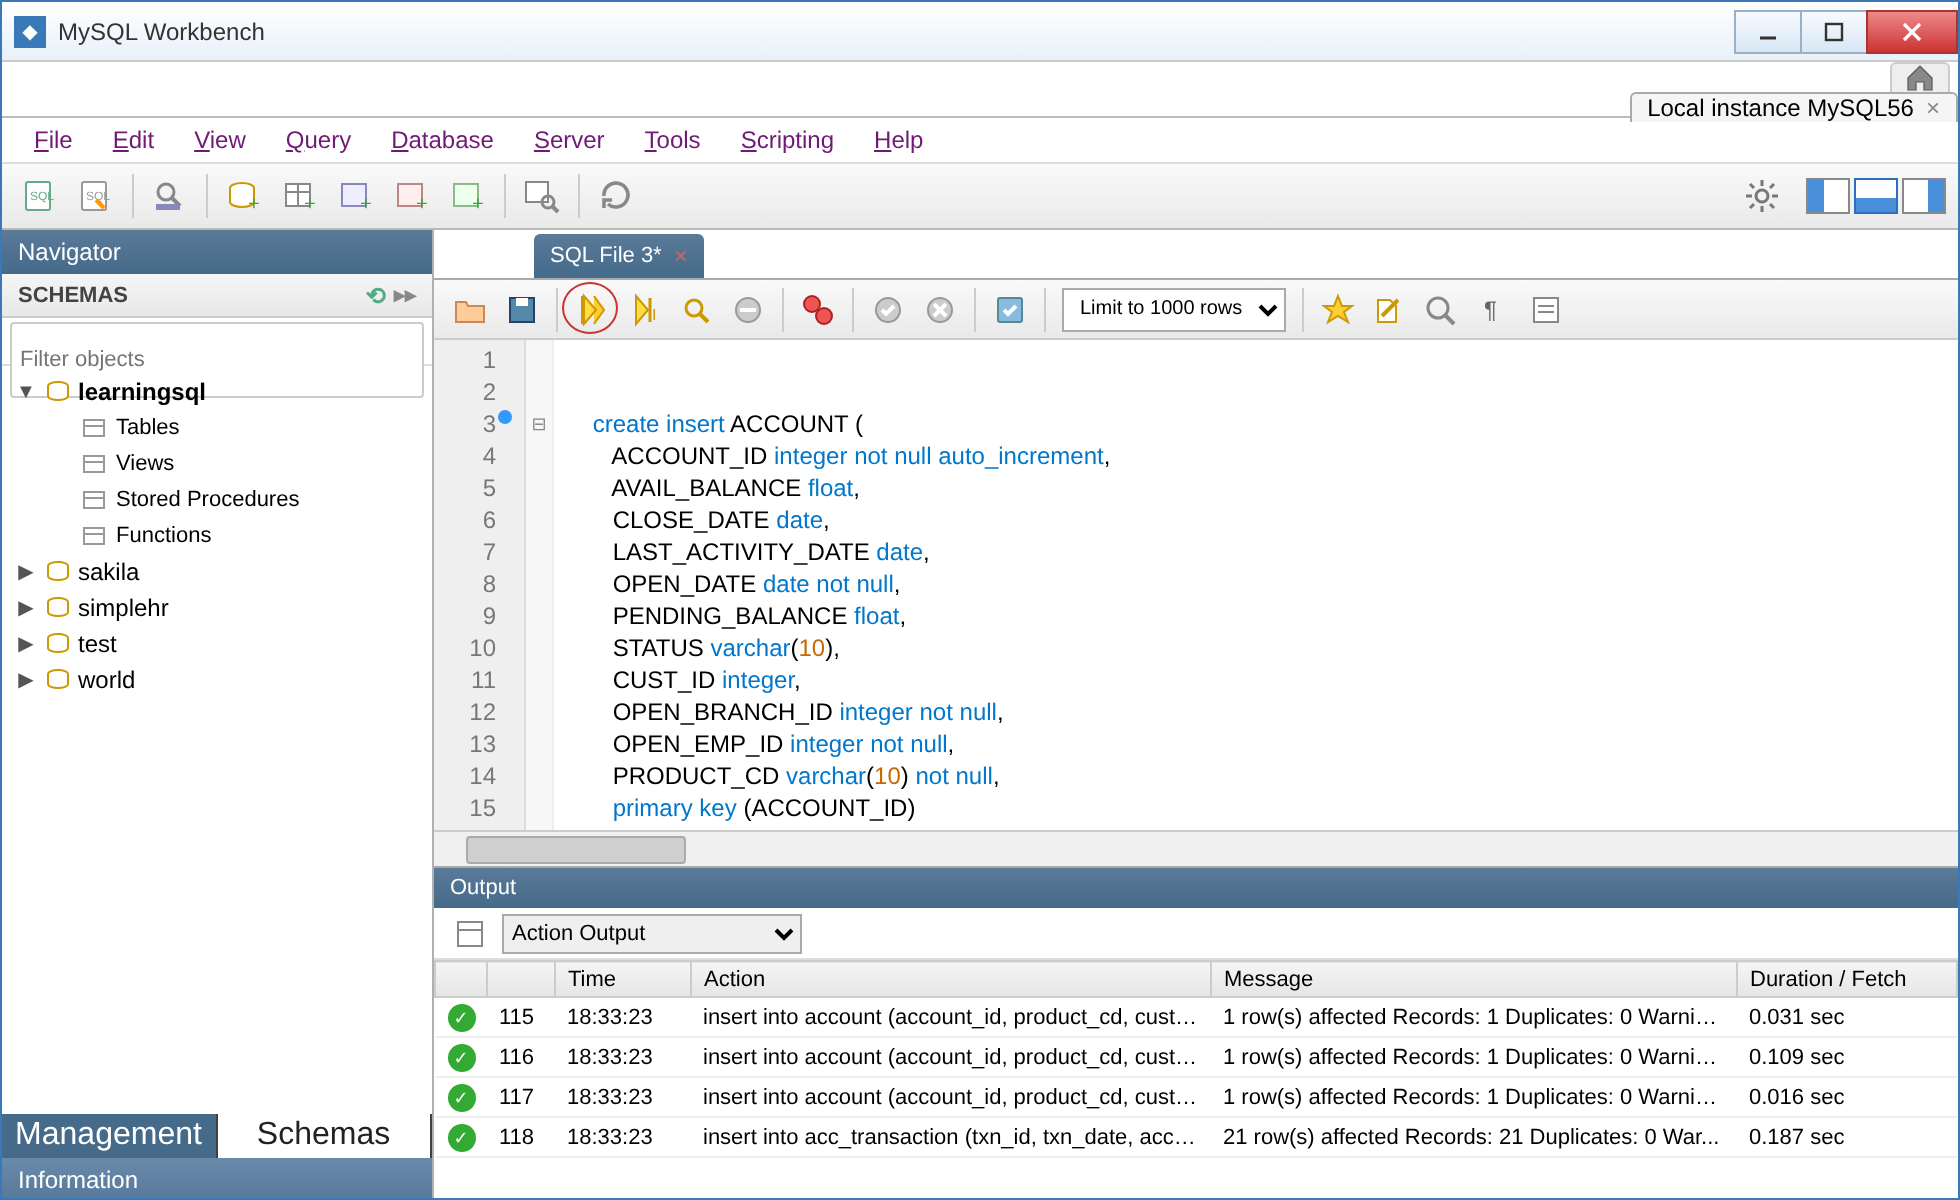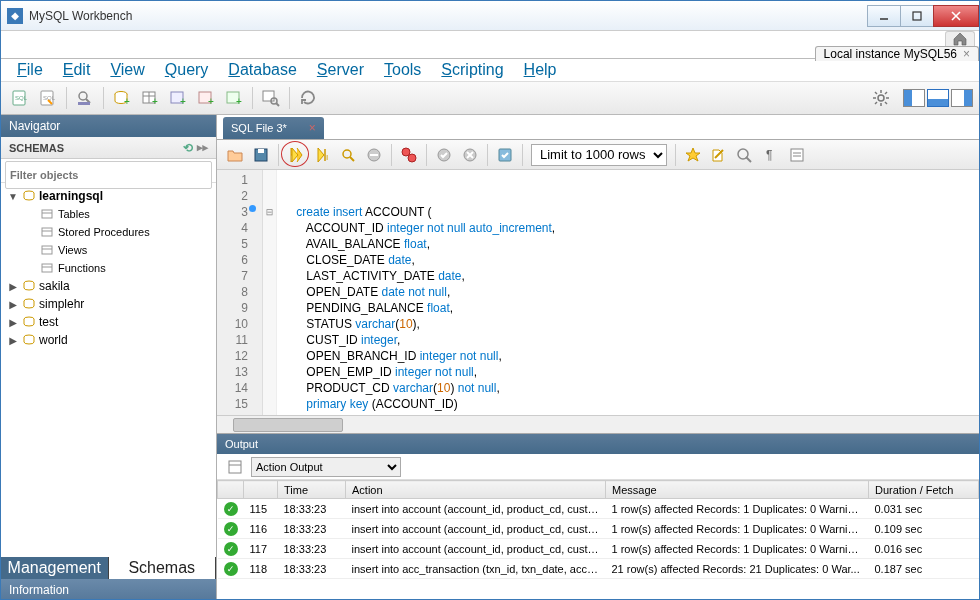--- a/index.html
+++ b/index.html
@@ -8,62 +8,62 @@
 .titlebar .app-icon { width: 16px; height: 16px; background: #3a79b7; margin-right: 6px; display:flex;align-items:center;justify-content:center;color:#fff;font-size:10px;}
 .titlebar .title { font-size: 12px; color: #333; }
 .titlebar .winbtns { margin-left: auto; display: flex; }
 .winbtn { width: 34px; height: 22px; border: 1px solid #9bb0c4; background: linear-gradient(#f7fbff,#d8e7f5); margin-left: -1px; display:flex;align-items:center;justify-content:center;font-size:11px;color:#333;}
 .winbtn.close { background: linear-gradient(#e88,#c33); border-color:#a33; color:#fff; width:46px; font-weight:bold;}
 .winbtn svg { width:10px; height:10px; }
 .tabrow1 { height: 28px; background: #fff; display:flex; align-items:flex-end; padding-left:6px; border-bottom:1px solid #bbb;flex-direction:column;}
 .home-tab { width:30px; height:25px; border:1px solid #ccc; border-bottom:none; border-radius:3px 3px 0 0; background:#eee; display:flex;align-items:center;justify-content:center; margin-right:4px;}
 .conn-tab { height:25px; border:1px solid #aaa; border-bottom:none; border-radius:3px 3px 0 0; background:#f5f5f5; padding:0 8px; display:flex;align-items:center;font-size:12px;gap:6px;}
 .menubar { height:22px; display:flex; padding:0 8px; align-items:center; gap:4px; background:#fff;}
-.menubar span { font-size:16px; color:#0369a1; padding:2px 8px; cursor:default; }
+.menubar span { font-size:12px; color:#701a75; padding:2px 8px; cursor:default; }
 .menubar span u { text-decoration:underline; }
 .toolbar { height:34px; background:linear-gradient(#fafafa,#e9e9e9); border-top:1px solid #ddd; border-bottom:1px solid #b9b9b9; display:flex; align-items:center; padding:0 6px; gap:2px;}
 .tbicon { width:26px; height:26px; display:flex;align-items:center;justify-content:center; border-radius:3px; }
 .tbicon svg { width:20px; height:20px; }
 .tbsep { width:1px; height:22px; background:#ccc; margin:0 3px;}
 .layoutbtns { margin-left:auto; display:flex; gap:2px; align-items:center;}
 .laybtn { width:22px; height:18px; border:1px solid #888; background:#fff;}
 .laybtn.active { background:#4a8fd9; border-color:#2a6fc0;}
 .mainarea { display:flex; height: calc(600px - 30px - 28px - 22px - 34px); }
 .sidebar { width:216px; border-right:1px solid #b0b0b0; display:flex; flex-direction:column; overflow:hidden;}
 .panel-hdr { height:22px; background:linear-gradient(#5a7a98,#456a8a); color:#fff; font-size:12px; padding:0 8px; display:flex; align-items:center;}
 .panel-hdr.light { background:linear-gradient(#6a8aaa,#56789a);}
 .schemas-bar { height:22px; background:linear-gradient(#f5f5f5,#e8e8e8); border-bottom:1px solid #ccc; font-size:11px; font-weight:bold; color:#444; padding:0 8px; display:flex; align-items:center;}
 .schemas-bar .ricons { margin-left:auto; display:flex; gap:4px;}
 .filter-row { height:24px; padding:2px 4px; border-bottom:1px solid #ddd;}
-.filter-row input { width:100%; height:28px; font-size:11px; padding:0 16px 0 4px; border:1px solid #ccc; border-radius:2px;font-weight:bold;}
+.filter-row input { width:100%; height:38px; font-size:11px; padding:0 16px 0 4px; border:1px solid #ccc; border-radius:2px;}
 .tree { flex:0 0 auto; height: 330px; overflow:auto; font-size:12px; padding:4px 0;}
 .tree-item { display:flex; align-items:center; height:18px; padding-left:6px; gap:3px;}
 .tree-item .tw { width:12px; text-align:center; font-size:10px; color:#555;}
 .tree-item.db { font-weight:normal;}
 .tree-item.bold { font-weight:bold;}
 .tree-item .dbicon { width:14px; height:12px; }
 .tree-item.sub { padding-left:40px; font-size:11px;}
 .bottom-tabs { display:flex; height:22px; margin-top:auto; background:#ddd; }
 .bottom-tabs .btab { flex:1; font-size:16px; display:flex;align-items:center;justify-content:center; background:#456a8a; color:#fff; border-right:1px solid #404040;}
 .bottom-tabs .btab.active { background:#fff; color:#222;}
 .info-hdr { height:22px; }
 .info-tabs { display:flex; height:22px;}
 .info-tabs .btab { padding:0 10px; font-size:11px; display:flex;align-items:center; background:#456a8a; color:#fff; border-right:1px solid #9ab;}
 .info-tabs .btab.active { background:#fff; color:#222;}
 .content { flex:1; display:flex; flex-direction:column; overflow:hidden;}
 .sqltab-row { height:24px; display:flex; align-items:flex-end; padding-left:6px; background:#fff;}
-.sqltab { height:22px; background:linear-gradient(#5a7a98,#456a8a); color:#fff; font-size:11px; padding:0 8px; display:flex; align-items:center; gap:22px; border-radius:3px 3px 0 0;}
+.sqltab { height:22px; background:linear-gradient(#5a7a98,#456a8a); color:#fff; font-size:11px; padding:0 8px; display:flex; align-items:center; gap:6px; border-radius:3px 3px 0 0;margin-left:44px;}
 .sqltab .x { color:#c66; font-size:12px;}
 .editor-wrap { flex:1; display:flex; flex-direction:column; border-top:1px solid #aaa; min-height:0;}
 .editor-toolbar { height:30px; background:linear-gradient(#fafafa,#e9e9e9); border-bottom:1px solid #ccc; display:flex; align-items:center; padding:0 6px; gap:2px;}
 .etb { width:24px; height:24px; display:flex;align-items:center;justify-content:center; border-radius:3px;}
 .etb svg{width:18px;height:18px;}
 .exec-circle { position:relative; }
 .red-oval { position:absolute; width:28px; height:26px; border:1.5px solid #c33; border-radius:50%; left:-3px; top:-2px; pointer-events:none;}
-.limit-sel { height:22px; font-size:13px; border:1px solid #aaa; background:#fff; margin:10px 3px; padding:0 4px;}
+.limit-sel { height:22px; font-size:10px; border:1px solid #aaa; background:#fff; margin:10px 3px; padding:0 4px;}
 .code-area { flex:1; display:flex; overflow:auto; font-family:Consolas,monospace; font-size:12px; position:relative; min-height:0;}
 .gutter { width:46px; background:#efefef; border-right:1px solid #ddd; text-align:right; padding:2px 14px 2px 0; color:#777; line-height:16px;}
 .fold-gutter { width:14px; background:#f7f7f7; border-right:1px solid #eee;padding-top:2px;}
 .fold-gutter div{height:16px; display:flex;align-items:center;justify-content:center;font-size:9px;color:#888;}
 .codetext { padding:2px 6px; line-height:16px; white-space:pre; flex:1;}
 .kw { color:#0077cc; }
 .num { color:#cc6600; }
 .bluedot { position:absolute; left:32px; top:35px; width:7px; height:7px; background:#39f; border-radius:50%;}
 .hscroll { height:18px; border-top:1px solid #ccc; background:#f0f0f0; position:relative;}
 .hscroll .thumb{position:absolute;left:16px;top:2px;width:110px;height:14px;background:#cfcfcf;border:1px solid #aaa;border-radius:2px;}
@@ -248,28 +248,28 @@
             <rect x="1" y="2" width="10" height="8" fill="#fff" stroke="#999"></rect>
             <line x1="1" y1="5" x2="11" y2="5" stroke="#999"></line>
           </svg>
           <span>Tables</span>
         </div>
         <div class="tree-item sub">
           <svg width="14" height="12" viewBox="0 0 14 12">
             <rect x="1" y="2" width="10" height="8" fill="#fff" stroke="#999"></rect>
             <line x1="1" y1="5" x2="11" y2="5" stroke="#999"></line>
           </svg>
-          <span>Stored Procedures</span>
+          <span>Views</span>
         </div>
         <div class="tree-item sub">
           <svg width="14" height="12" viewBox="0 0 14 12">
             <rect x="1" y="2" width="10" height="8" fill="#fff" stroke="#999"></rect>
             <line x1="1" y1="5" x2="11" y2="5" stroke="#999"></line>
           </svg>
-          <span>Views</span>
+          <span>Stored Procedures</span>
         </div>
         <div class="tree-item sub">
           <svg width="14" height="12" viewBox="0 0 14 12">
             <rect x="1" y="2" width="10" height="8" fill="#fff" stroke="#999"></rect>
             <line x1="1" y1="5" x2="11" y2="5" stroke="#999"></line>
           </svg>
           <span>Functions</span>
         </div>
         <div class="tree-item db">
           <span class="tw">▶</span>

